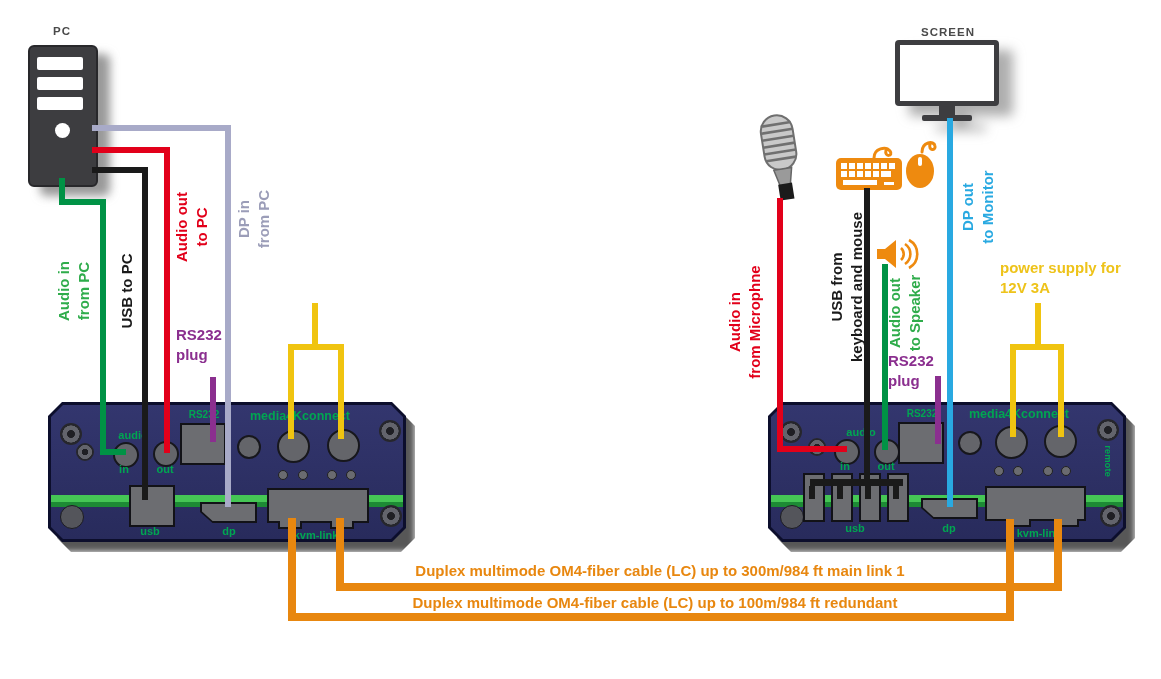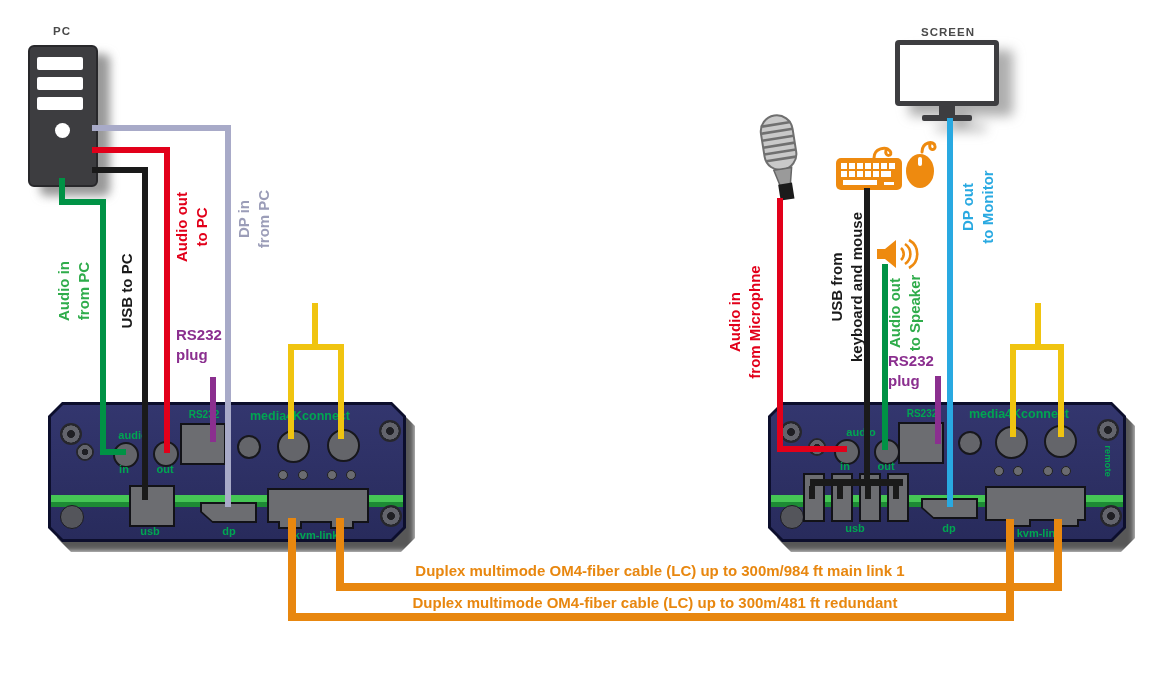--- a/index.html
+++ b/index.html
@@ -309,17 +309,19 @@
   <div class="vwrap" style="left:904px;top:313px;">
       <div class="vrot" style="color:#2fac4b;">Audio out
 to Speaker</div>
     </div>
   <div class="hlbl" style="left:888px;top:351px;color:#8b2f8f;">RS232
 plug</div>
   <div class="vwrap" style="left:977px;top:207px;">
       <div class="vrot" style="color:#29a9e1;">DP out
 to Monitor</div>
     </div>
+  <div class="hlbl" style="left:1000px;top:258px;color:#eec31a;">power supply for
+12V 3A</div>
 
   <div class="fiber-lbl" style="left:340px;top:562px;width:640px;">Duplex multimode OM4-fiber cable (LC) up to 300m/984 ft main link 1</div>
-  <div class="fiber-lbl" style="left:340px;top:594px;width:630px;">Duplex multimode OM4-fiber cable (LC) up to 300m/481 ft redundant</div>
+  <div class="fiber-lbl" style="left:340px;top:594px;width:630px;">Duplex multimode OM4-fiber cable (LC) up to 100m/984 ft redundant</div>
 
 </div>
 
 </body></html>

